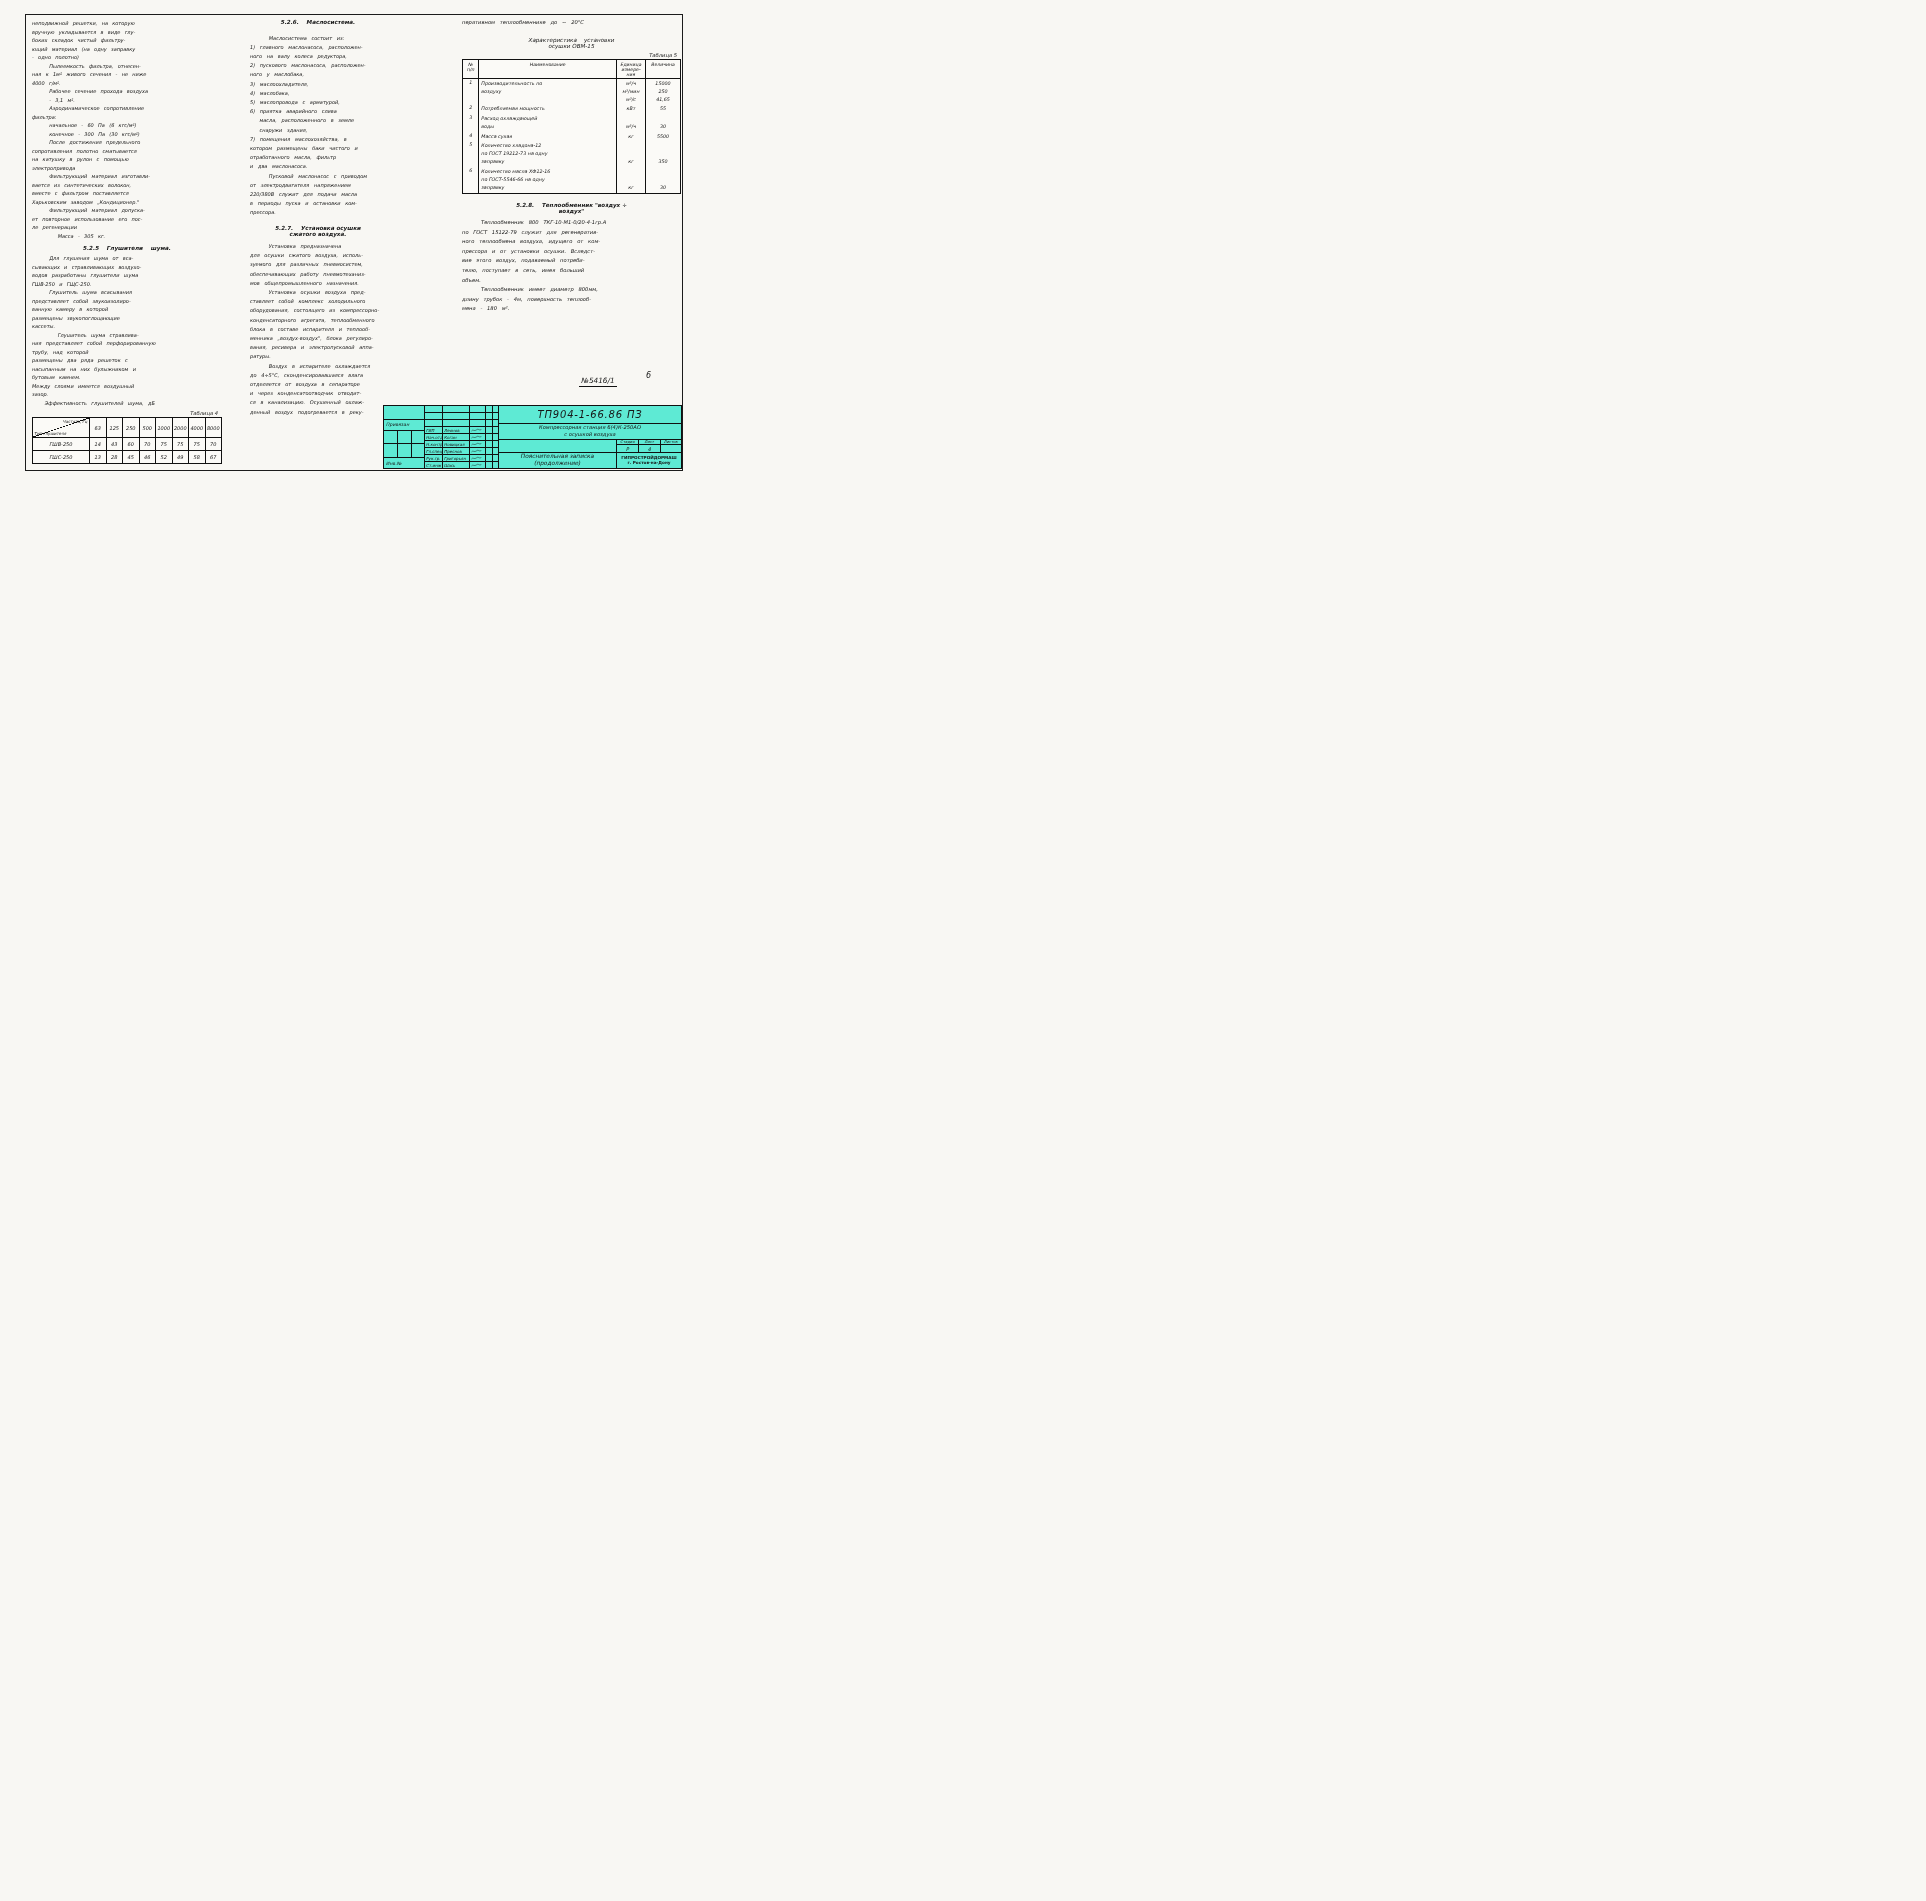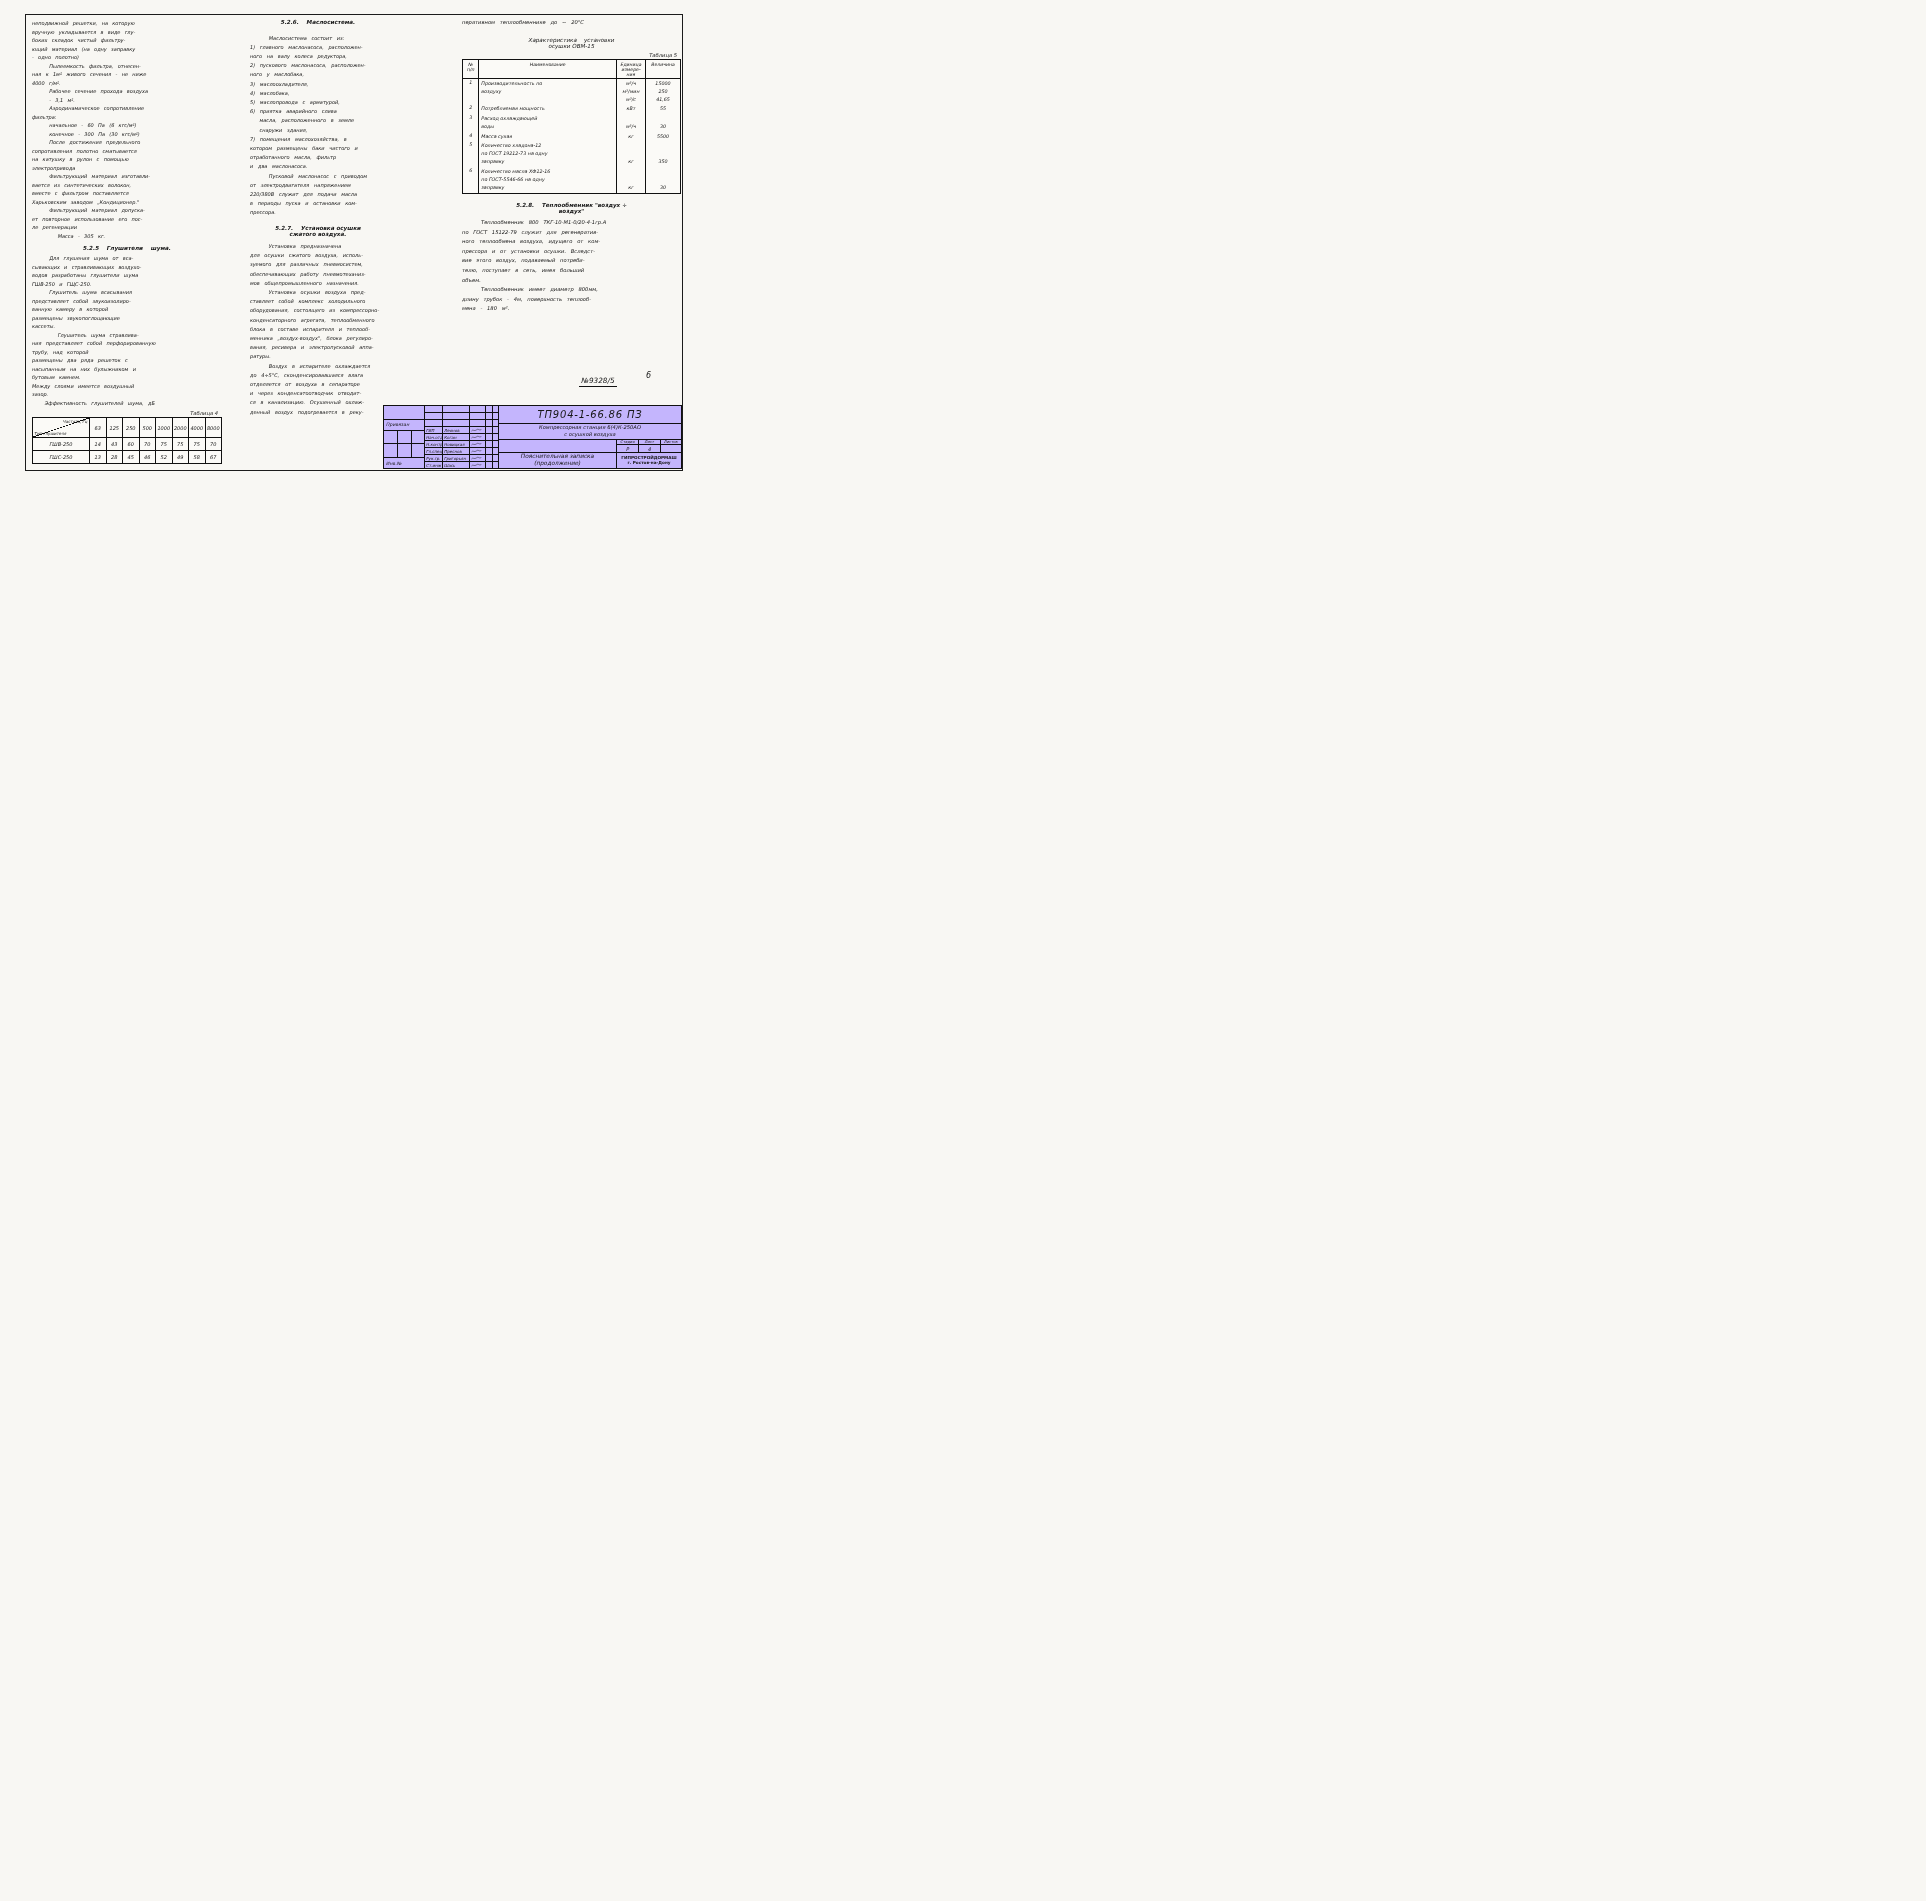--- a/index.html
+++ b/index.html
@@ -54,21 +54,21 @@
   .vt .cellstack { justify-content:flex-start; }
   .vb .cellstack { justify-content:flex-end; }
   .t5line { line-height:8px; text-align:center; }
 
   
   #sheet-note { position:absolute; left:579px; top:376px; font-style:italic; font-size:7.3px; border-bottom:0.8px solid #111; padding:0 2.3px 0.8px; }
   #page-num { position:absolute; left:646px; top:371px; font-style:italic; font-size:8px; }
 
   
   .stamp { position:absolute; left:383px; top:405px; width:299px; height:64px;
-    display:flex; border:1.2px solid #111; background:#c4b5fd; box-sizing:border-box; }
+    display:flex; border:1.2px solid #111; background:#5eead4; box-sizing:border-box; }
   .stamp * { box-sizing:border-box; }
   .stamp-left { width:42px; border-right:0.8px solid #111; display:flex; flex-direction:column; font-style:italic; }
   .sl-a { height:14px; border-bottom:0.8px solid #111; }
   .sl-b { height:10.8px; border-bottom:0.8px solid #111; display:flex; align-items:center; padding-left:2.3px; font-size:4.6px; }
   .sl-grid { flex:1; display:grid; grid-template-columns:1fr 1fr 1fr; grid-auto-rows:1fr; }
   .sl-grid div { border-left:0.8px solid #111; border-bottom:0.8px solid #111; }
   .sl-grid div:nth-child(3n+1) { border-left:none; }
   .sl-inv { height:10px; display:flex; align-items:center; padding-left:2.3px; font-size:4.6px; }
   .stamp-sign { width:74px; border-right:0.8px solid #111; display:flex; flex-direction:column; font-style:italic; }
   .srow { display:grid; grid-template-columns:17px 27px 16px 7px 7px; border-bottom:0.8px solid #111; flex:1; }
@@ -339,21 +339,21 @@
       <div class="line">прессора и от установки осушки. Вследст-</div>
       <div class="line">вие этого воздух, подаваемый потреби-</div>
       <div class="line">телю, поступает в сеть, имея больший</div>
       <div class="line">объем.</div>
       <div class="line">&nbsp;&nbsp;&nbsp;&nbsp;Теплообменник имеет диаметр 800мм,</div>
       <div class="line">длину трубок - 4м, поверхность теплооб-</div>
       <div class="line">мена - 180 м².</div>
     </div>
 </div>
 
-<div id="sheet-note">№9328/5</div>
+<div id="sheet-note">№5416/1</div>
 <div id="page-num">6</div>
 
 <div class="stamp">
   <div class="stamp-left">
     <div class="sl-a"></div>
     <div class="sl-b">Привязан</div>
     <div class="sl-grid">
       <div></div>
         <div></div>
         <div></div>

